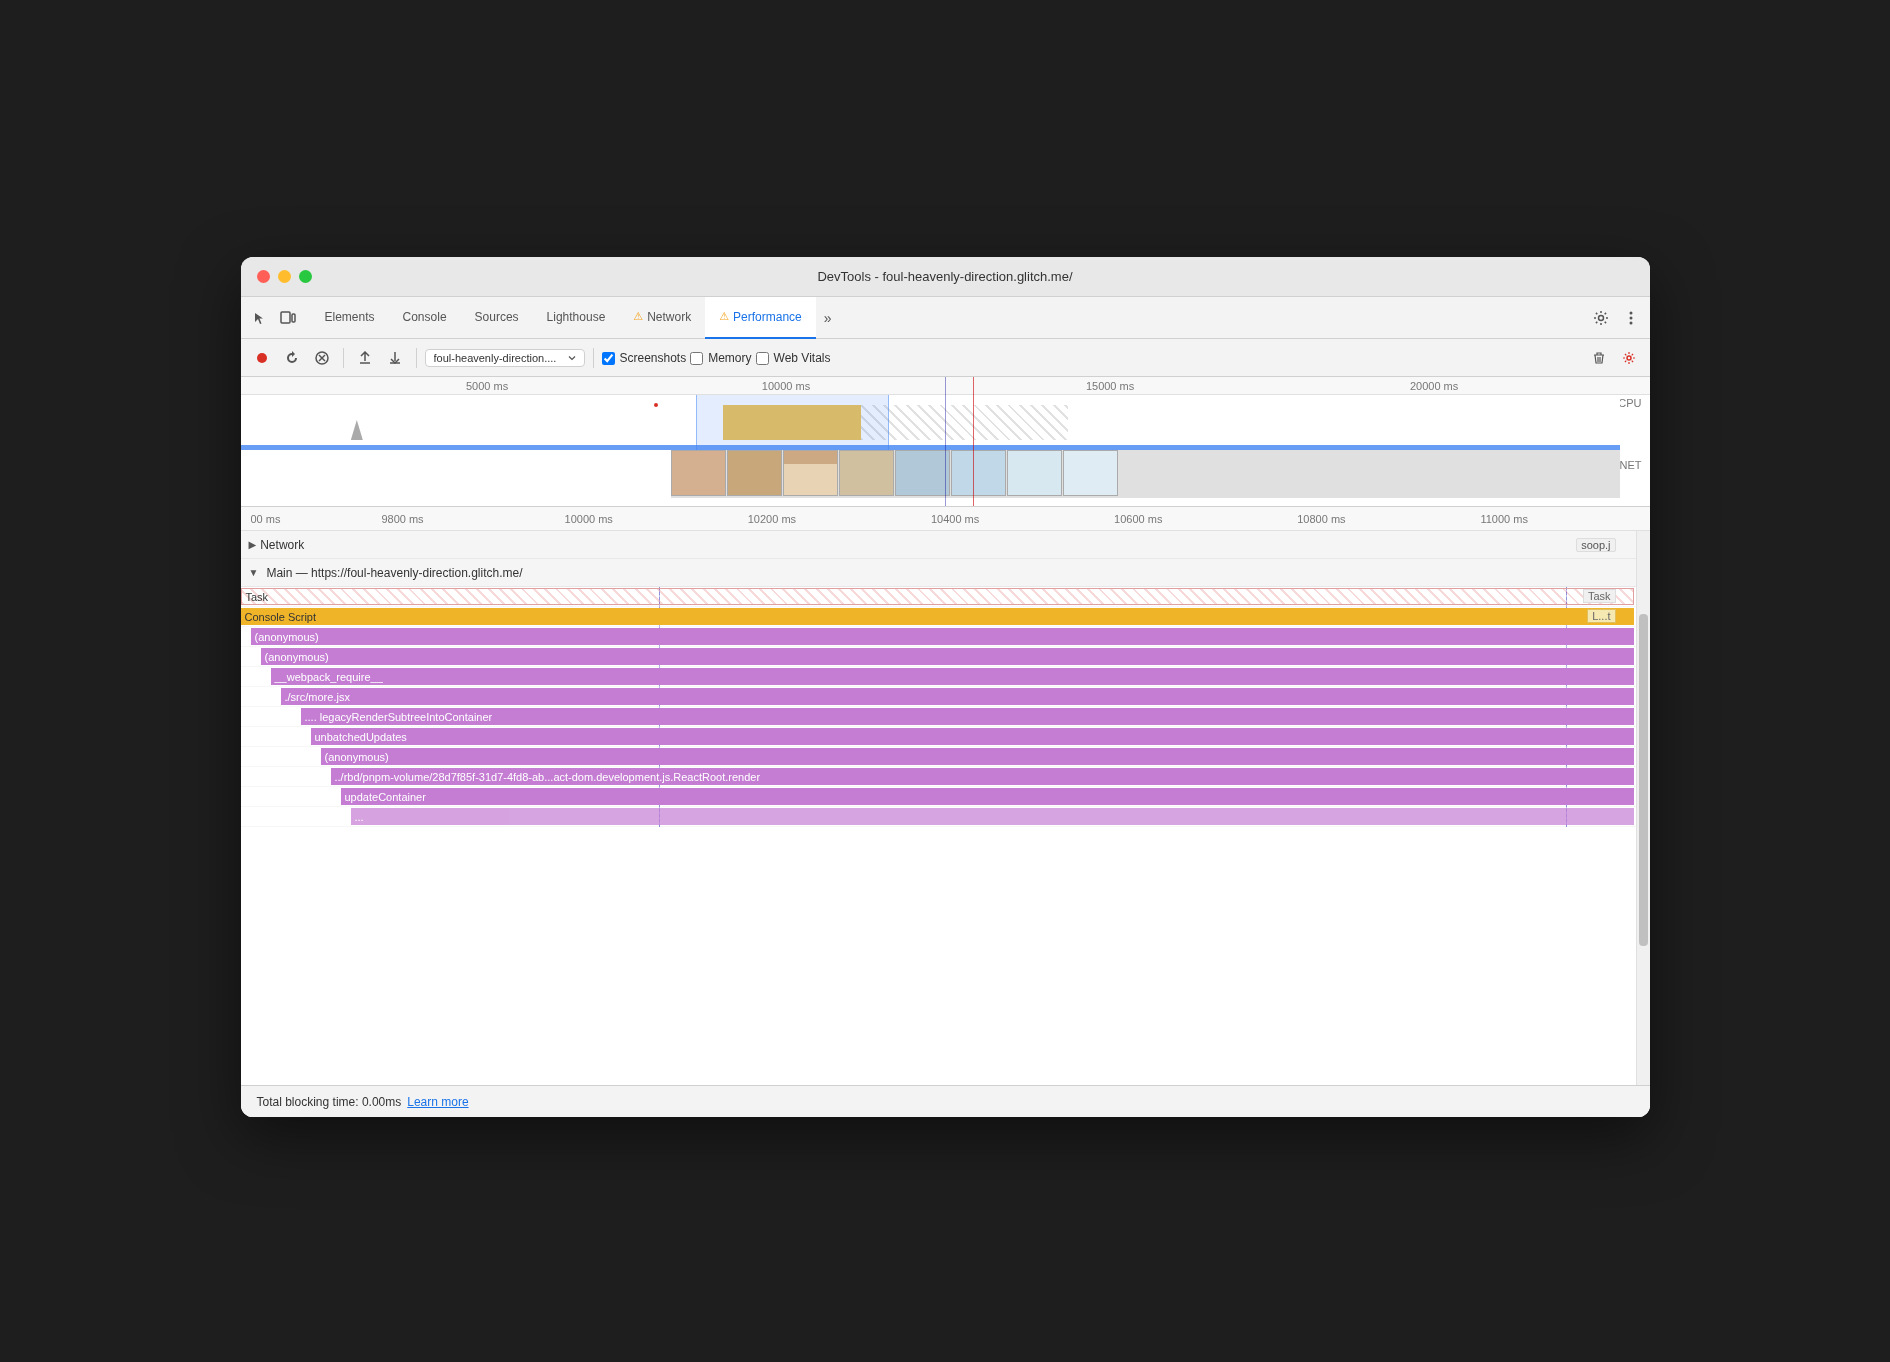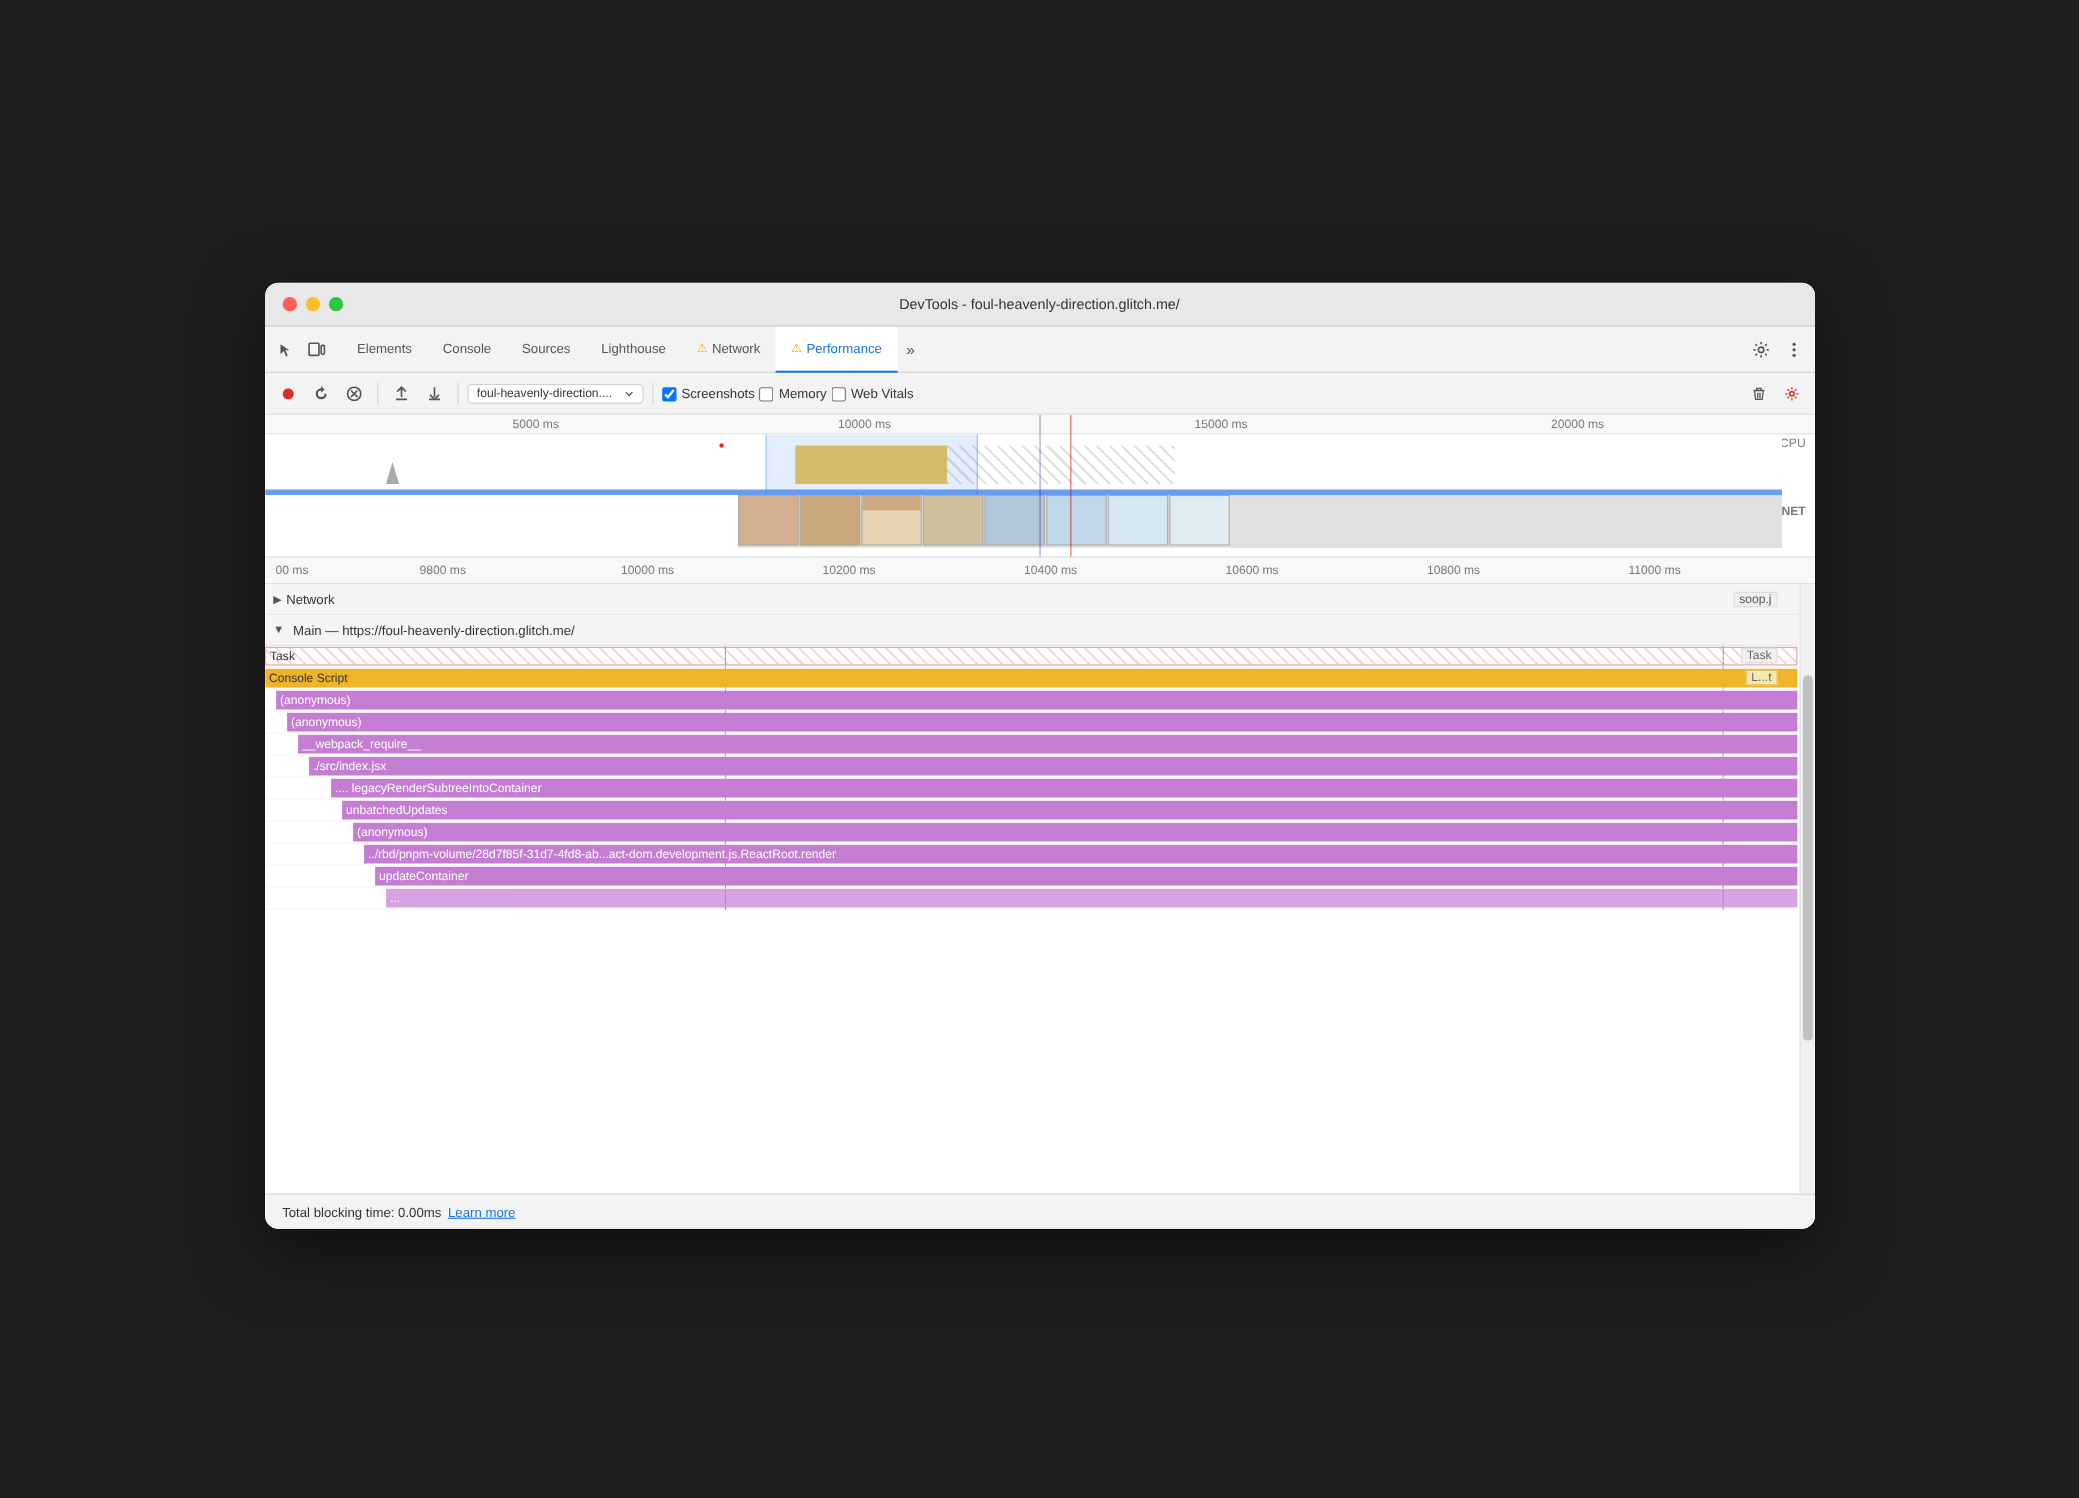--- a/index.html
+++ b/index.html
@@ -185,21 +185,21 @@
       font-size: 11px;
       color: #777;
       font-weight: 500;
     }
     .timeline-net {
       position: absolute;
       right: 8px;
       top: 80px;
       font-size: 11px;
       color: #777;
-      font-weight: 700;
+      font-weight: 400;
     }
     .timeline-content {
       position: relative;
       height: 110px;
     }
     
     .detail-ruler {
       display: flex;
       align-items: center;
       height: 24px;
@@ -590,21 +590,21 @@
           </div>
 
           <div class="flame-row" style="height:20px; position:relative;">
             <div class="flame-block webpack-block" style="left:30px; right:2px; top:1px;">
               <span>__webpack_require__</span>
             </div>
           </div>
 
           <div class="flame-row" style="height:20px; position:relative;">
             <div class="flame-block src-block" style="left:40px; right:2px; top:1px;">
-              <span>./src/index.jsx</span>
+              <span>./src/more.jsx</span>
             </div>
           </div>
 
 
           <div class="flame-row" style="height:20px; position:relative;">
             <div class="flame-block legacy-block" style="left:60px; right:2px; top:1px;">
               <span>.... legacyRenderSubtreeIntoContainer</span>
             </div>
           </div>
 

